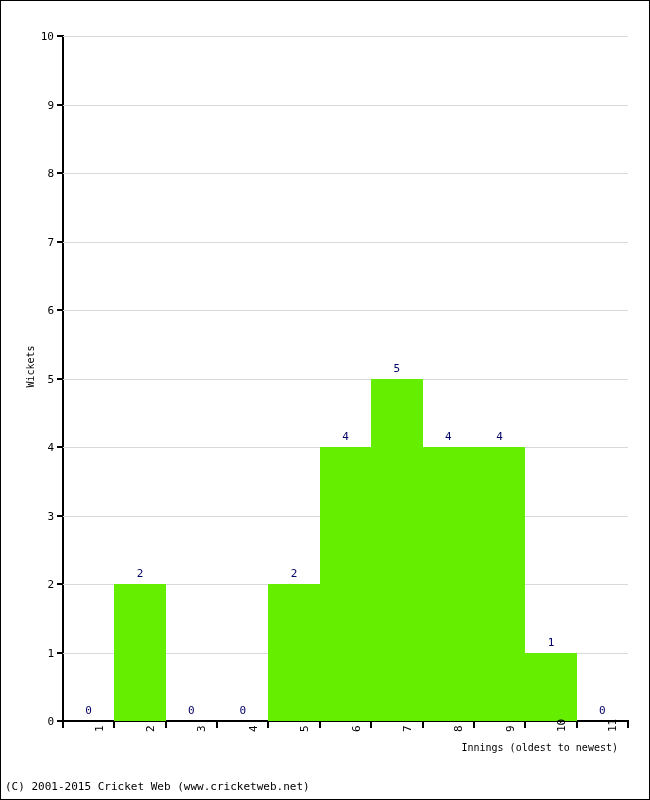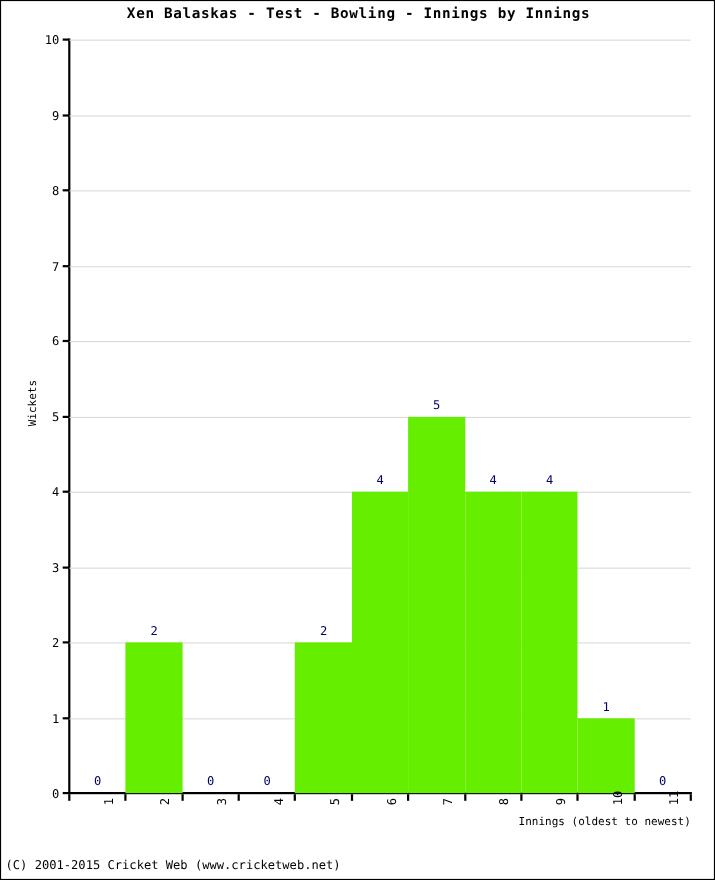--- a/index.html
+++ b/index.html
@@ -142,21 +142,21 @@
     top: 731px;
     font-size: 11px;
     color: #000000;
     line-height: 1;
     white-space: nowrap;
     transform: rotate(-90deg);
     transform-origin: left top;
   }
   .x-axis-title {
     position: absolute;
-    right: 21px;
+    right: 31px;
     top: 741px;
     font-size: 10px;
     color: #000000;
     white-space: nowrap;
   }
 
   
   .footer {
     position: absolute;
     left: 4px;
@@ -165,21 +165,20 @@
     color: #000000;
     white-space: nowrap;
     margin-top: 28px;
   }
 </style>
 </head>
 <body>
 
 <div id="page">
 
-  <div class="chart-title">Xen Balaskas - Test - Bowling - Innings by Innings</div>
 
   <div class="axis-left"></div>
   <div class="axis-bottom"></div>
 
   <div class="y-axis-title">Wickets</div>
 
   <div class="plot" id="plot">
       <div class="gridline" style="top: 616.5px;"></div>
       <div class="gridline" style="top: 548px;"></div>
       <div class="gridline" style="top: 479.5px;"></div>

